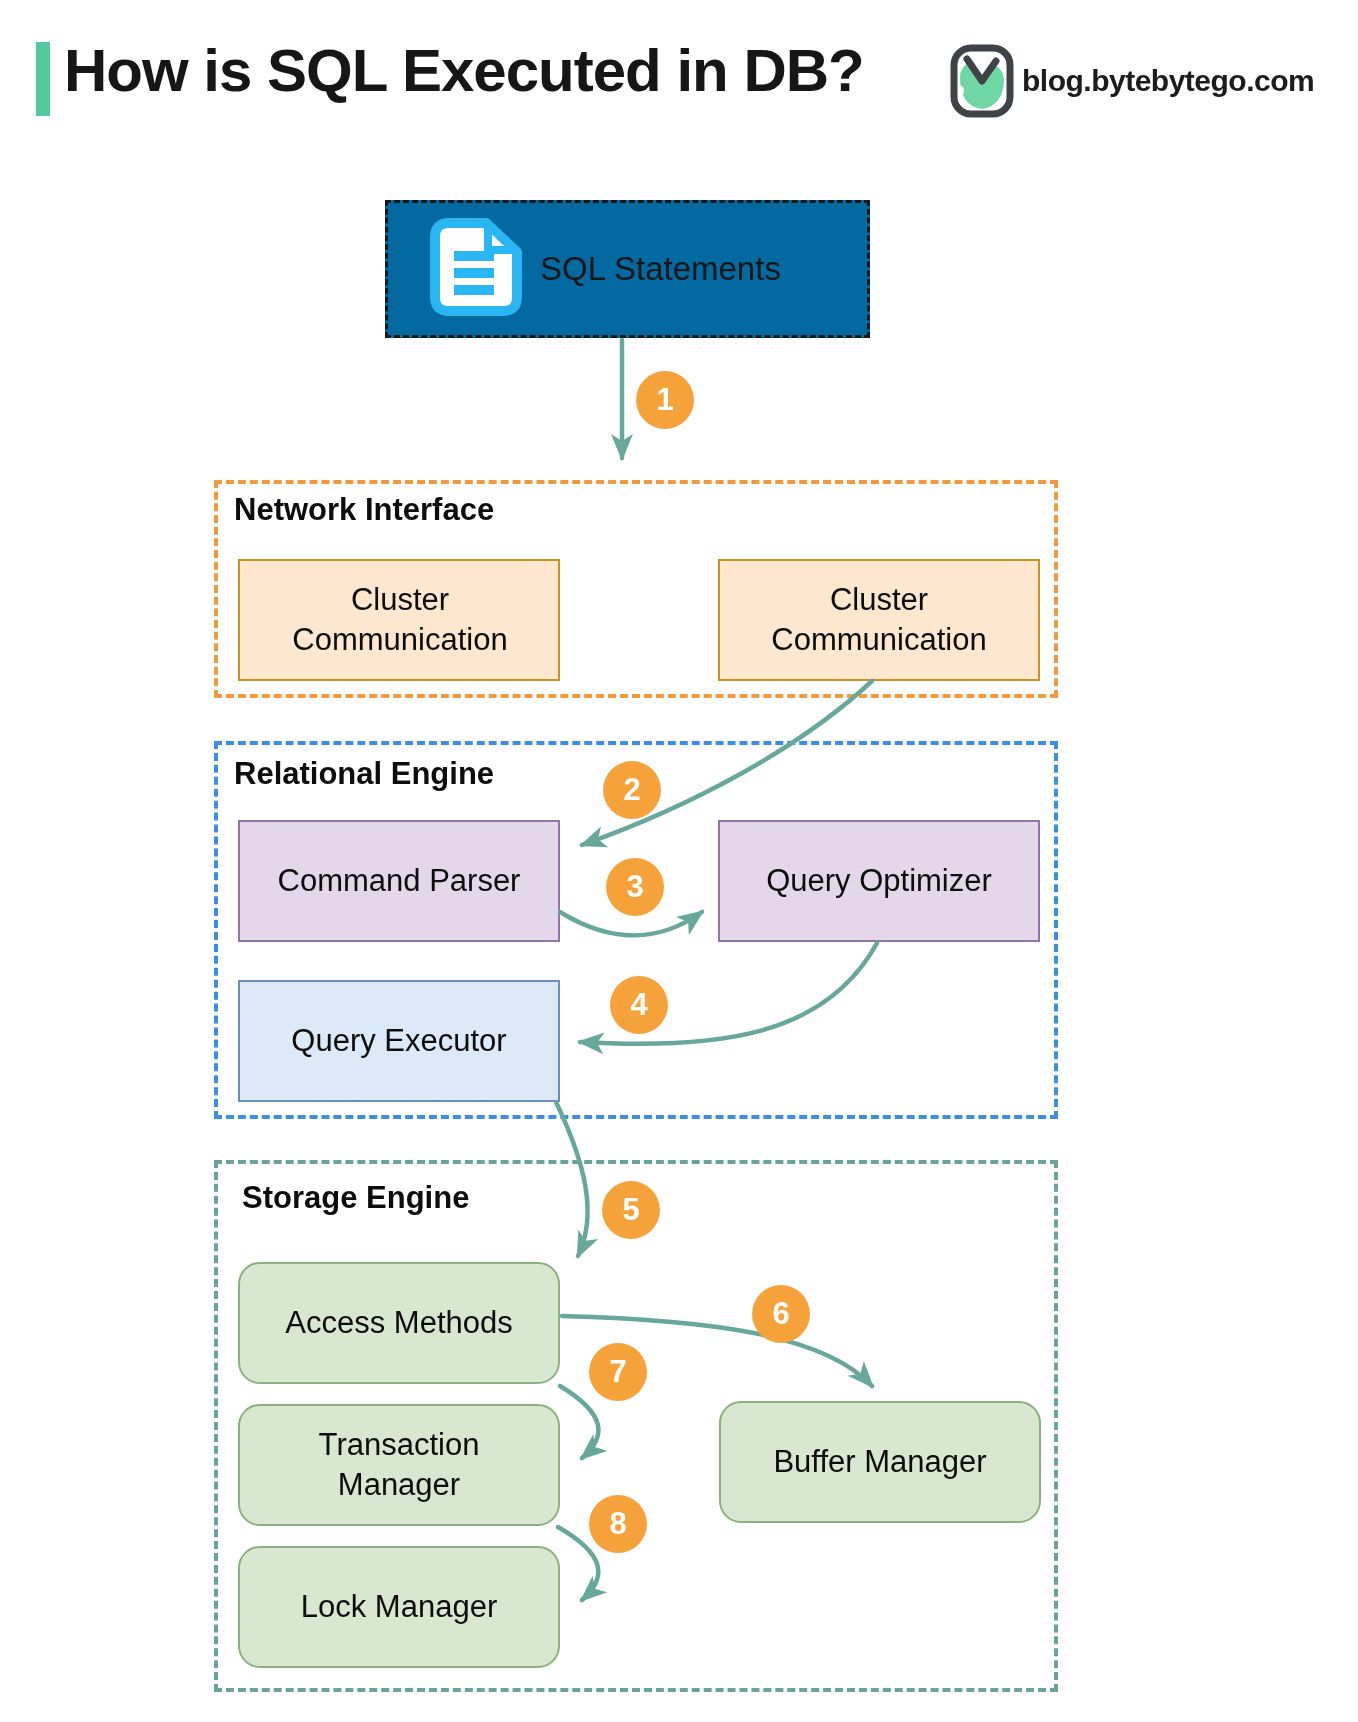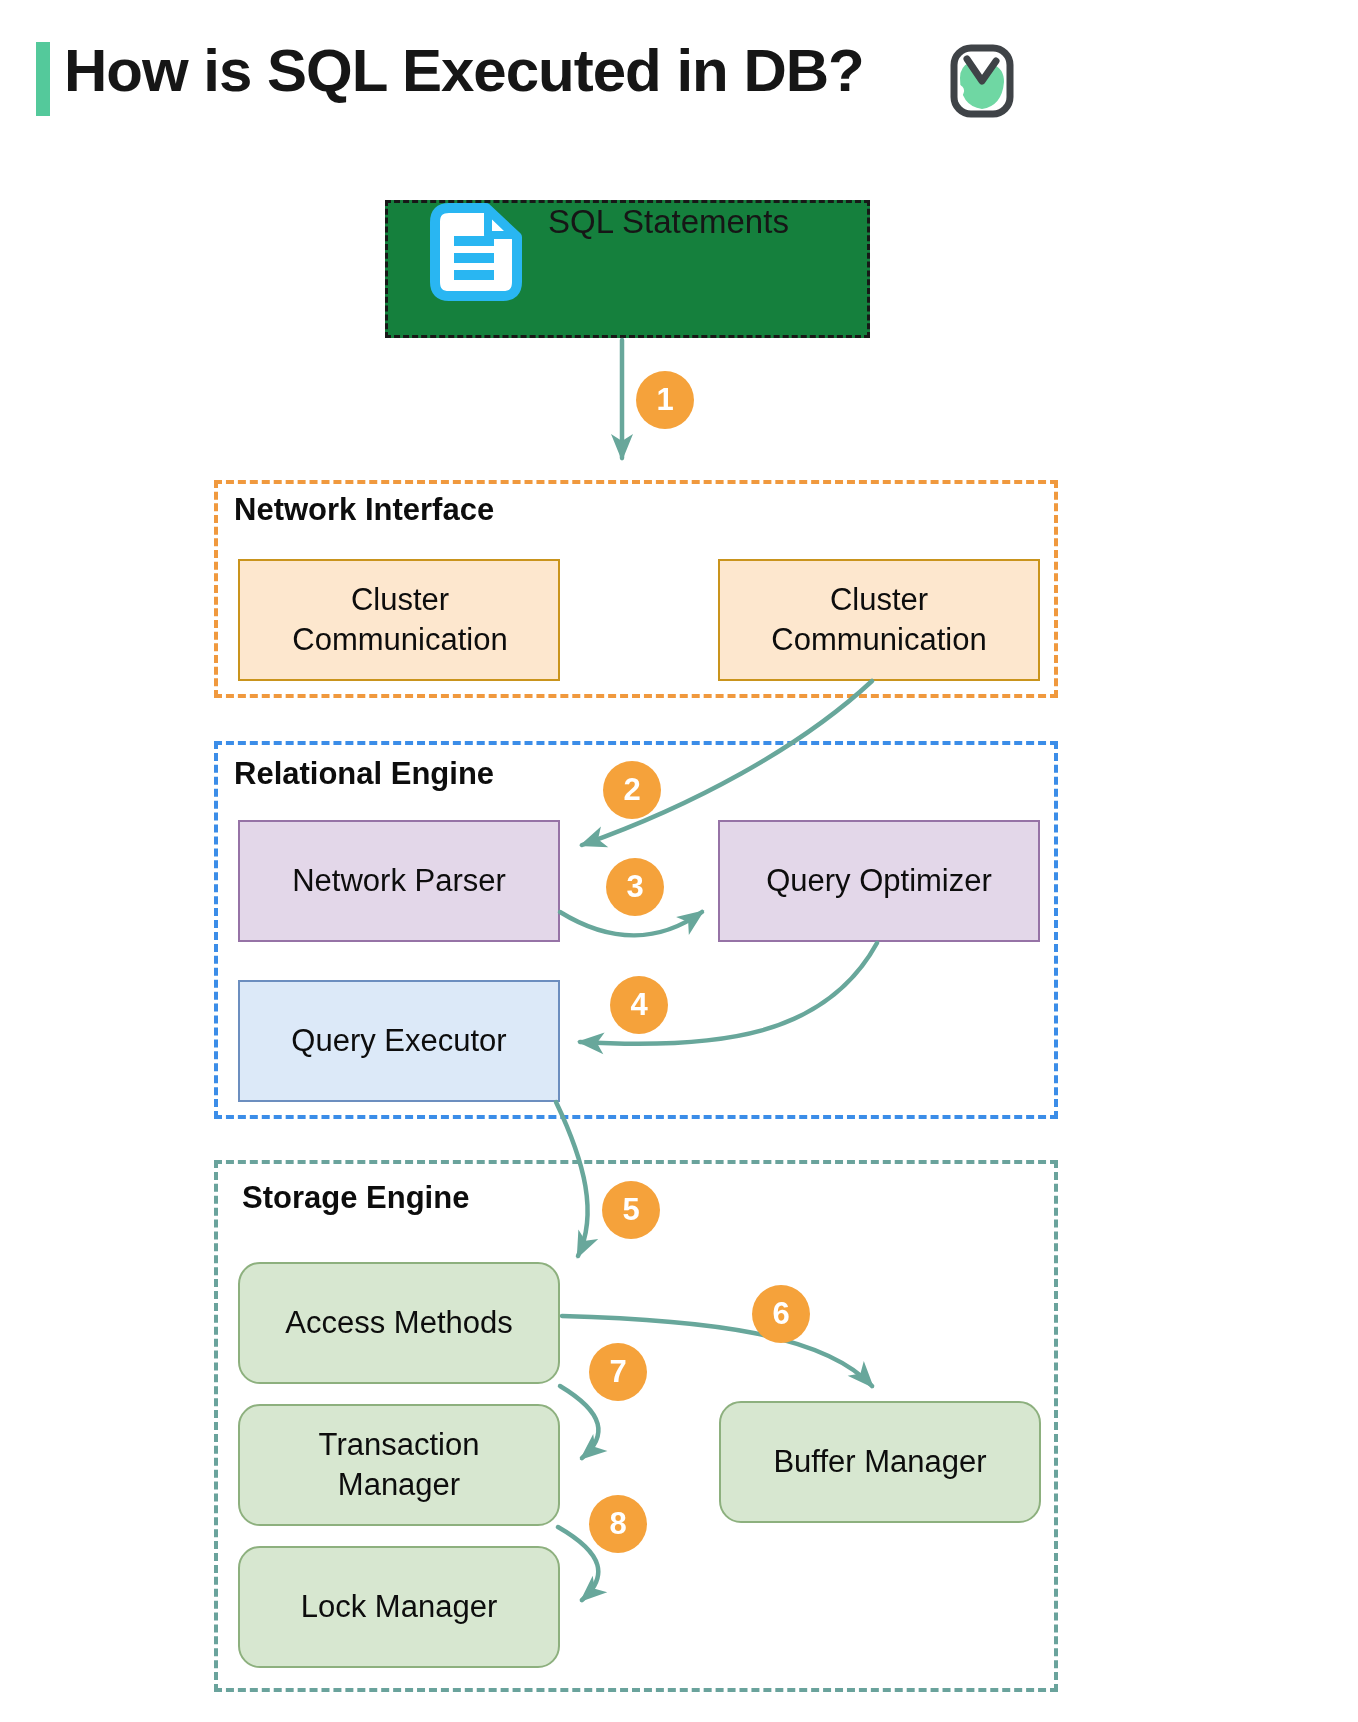--- a/index.html
+++ b/index.html
@@ -18,21 +18,21 @@
 
   
   .accent-bar{position:absolute;left:36px;top:42px;width:14px;height:74px;background:var(--accent);}
   .title{position:absolute;left:64px;top:36px;font-size:60px;font-weight:600;letter-spacing:-1px;color:var(--ink);white-space:nowrap;}
   .brand{position:absolute;left:950px;top:44px;display:flex;align-items:center;gap:8px;}
   .brand svg{display:block;}
   .brand-text{font-size:30px;font-weight:700;letter-spacing:-0.5px;color:#1c1c1c;}
 
   
   .sql-box{position:absolute;left:385px;top:200px;width:485px;height:138px;border:3px dashed #181818;
-           display:flex;gap:26px;padding-left:42px;background:#15803d;}
+           display:flex;align-items:center;gap:18px;padding-left:42px;background:#0369a1;}
   .sql-label{font-size:33px;color:var(--ink);}
 
   
   .section{position:absolute;border:4px dashed;background:transparent;}
   .section-label{position:absolute;font-size:31px;font-weight:700;color:#0d0d0d;white-space:nowrap;}
   .sec-network{left:214px;top:480px;width:844px;height:218px;border-color:var(--dash-orange);}
   .sec-relational{left:214px;top:741px;width:844px;height:378px;border-color:var(--dash-blue);}
   .sec-storage{left:214px;top:1160px;width:844px;height:532px;border-color:var(--dash-teal);}
 
   
@@ -59,20 +59,21 @@
   <h1 class="title">How is SQL Executed in DB?</h1>
   <div class="brand">
     <span>
       <svg width="64" height="74" viewBox="0 0 64 74">
         <rect x="4" y="4" width="56" height="66" rx="17" fill="#ffffff" stroke="#3F4347" stroke-width="7"></rect>
         <path d="M10 34 Q10 62 32 65 Q52 62 54 38 Q54 24 42 20 L32 36 L21 18 Q10 22 10 34 Z" fill="#6FD7A3"></path>
         <path d="M17 15 L32 37 L46 17" stroke="#3F4347" stroke-width="7" fill="none" stroke-linecap="round" stroke-linejoin="round"></path>
         <path d="M8 40 Q20 44 8 58 Z" fill="#ffffff"></path>
       </svg>
     </span>
+    <span class="brand-text">blog.bytebytego.com</span>
   </div>
 
   <div class="sql-box">
     <span>
       <svg width="92" height="98" viewBox="0 0 92 98">
         <path d="M19 5 H56 L87 34 V79 Q87 93 73 93 H19 Q5 93 5 79 V19 Q5 5 19 5 Z" fill="#ffffff" stroke="#29B6F2" stroke-width="10" stroke-linejoin="round"></path>
         <path d="M58 7 L58 32 L84 32 Z" fill="#ffffff" stroke="#29B6F2" stroke-width="8" stroke-linejoin="round"></path>
         <rect x="24" y="33" width="40" height="10" fill="#29B6F2"></rect>
         <rect x="24" y="50" width="40" height="10" fill="#29B6F2"></rect>
         <rect x="24" y="67" width="40" height="10" fill="#29B6F2"></rect>
@@ -81,21 +82,21 @@
     <span class="sql-label">SQL Statements</span>
   </div>
 
   <div class="section sec-network"></div>
   <div class="section-label" style="left:234px;top:492px;">Network Interface</div>
   <div class="node node-orange" style="left:238px;top:559px;padding-left:32px;">Cluster Communication</div>
   <div class="node node-orange" style="left:718px;top:559px;">Cluster Communication</div>
 
   <div class="section sec-relational"></div>
   <div class="section-label" style="left:234px;top:756px;">Relational Engine</div>
-  <div class="node node-purple" style="left:238px;top:820px;">Network Parser</div>
+  <div class="node node-purple" style="left:238px;top:820px;">Command Parser</div>
   <div class="node node-blue" style="left:238px;top:980px;">Query Executor</div>
   <div class="node node-purple" style="left:718px;top:820px;">Query Optimizer</div>
 
   <div class="section sec-storage"></div>
   <div class="section-label" style="left:234px;top:1180px;margin-left:8px;">Storage Engine</div>
   <div class="node node-green" style="left:238px;top:1262px;">Access Methods</div>
   <div class="node node-green" style="left:238px;top:1404px;">Transaction Manager</div>
   <div class="node node-green" style="left:238px;top:1546px;">Lock Manager</div>
   <div class="node node-green" style="left:719px;top:1401px;">Buffer Manager</div>
 

